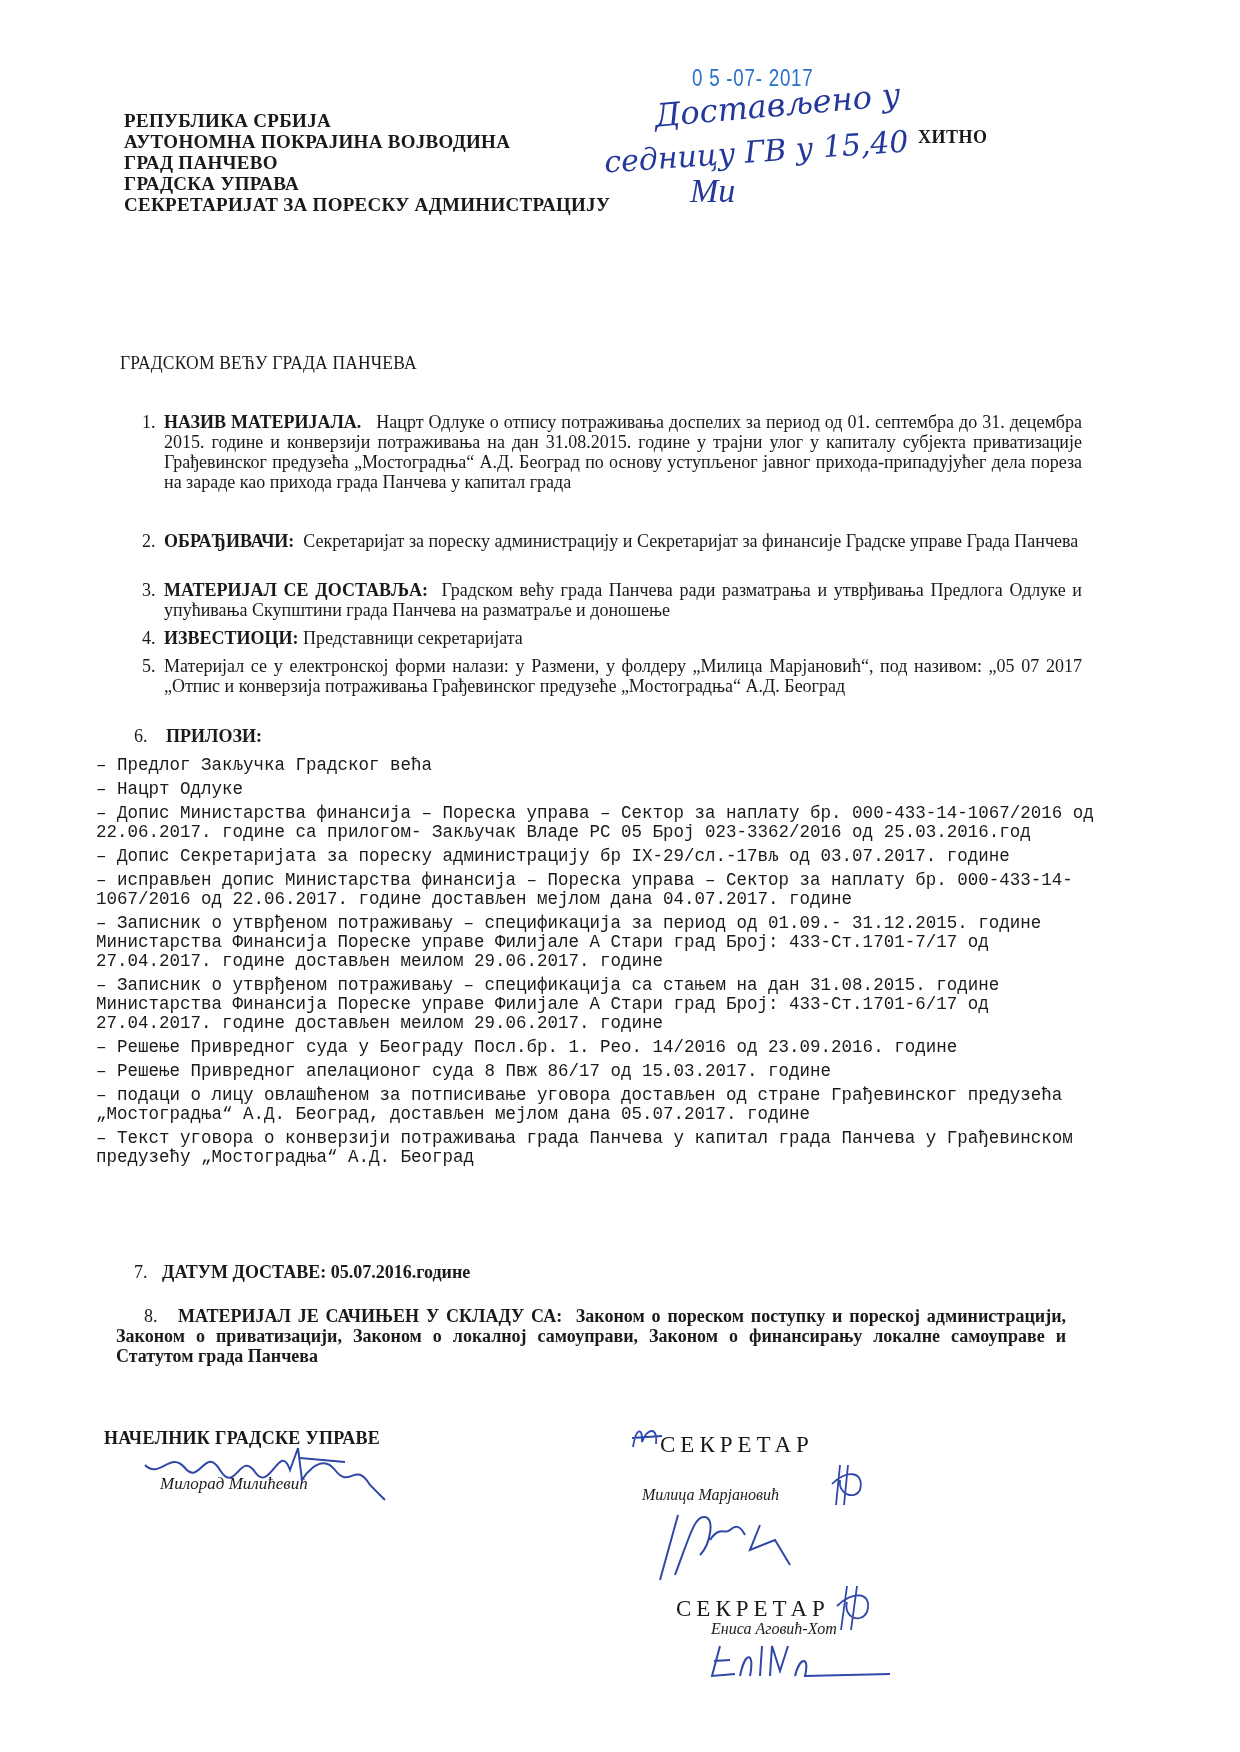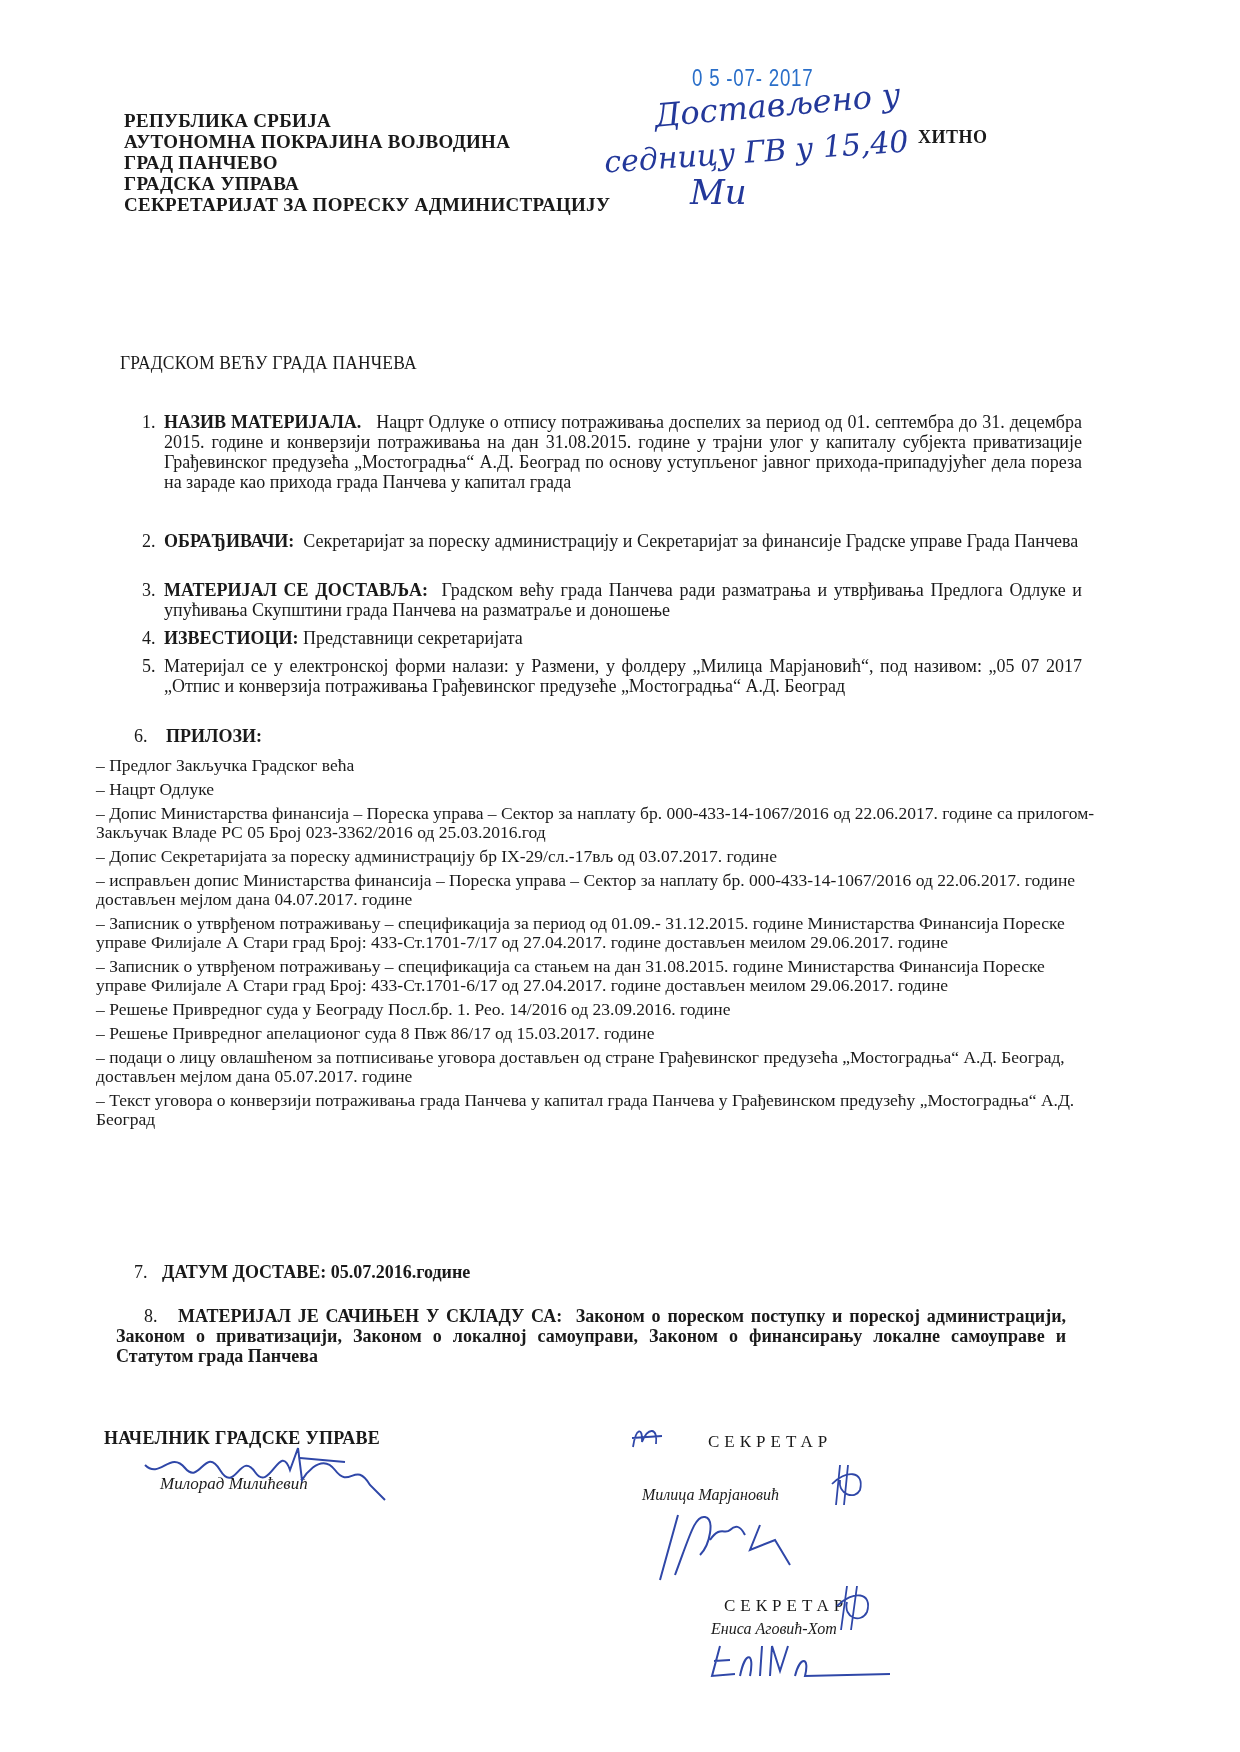--- a/index.html
+++ b/index.html
@@ -8,31 +8,31 @@
   .abs { position: absolute; }
   .hdr { left: 124px; top: 110px; font-size: 19px; line-height: 21px; font-weight: bold; letter-spacing: 0.3px; }
   .hdr div { white-space: nowrap; }
   .hdr .city-date { font-weight: bold; }
   .hitno { left: 918px; top: 127px; font-size: 18px; font-weight: bold; letter-spacing: 0.5px; }
   .stamp { left: 692px; top: 64px; font-family: "Liberation Sans", "DejaVu Sans", sans-serif; color: #2a6fc9;
            font-size: 24px; letter-spacing: 1px; transform: scaleX(0.78); transform-origin: left; }
   .hand { color: #23389a; font-family: "DejaVu Serif", serif; font-style: italic; }
   .hand1 { left: 654px; top: 86px; font-size: 32px; transform: rotate(-5deg); }
   .hand2 { left: 604px; top: 134px; font-size: 30px; transform: rotate(-4deg); }
-  .hand3 { left: 690px; top: 172px; font-size: 34px; }
+  .hand3 { left: 690px; top: 172px; font-size: 34px; font-family: Liberation Serif, serif; }
   .addressee { left: 120px; top: 352px; font-size: 19px; transform: scaleX(0.92); transform-origin: left; letter-spacing: 0.2px; }
   .sec { position: absolute; left: 152px; width: 930px; font-size: 18px; line-height: 20px; text-align: justify; }
   .sec .num { position: absolute; left: -10px; }
   .sec .body { margin-left: 12px; }
   .sec .ttl { font-weight: bold; }
-  .attach { position: absolute; left: 96px; width: 1000px; font-size: 17.5px; line-height: 19px; }
+  .attach { position: absolute; left: 96px; width: 1000px; font-size: 17.5px; line-height: 19px; font-family: Liberation Mono, monospace; }
   .attach .item { margin-bottom: 5px; }
   .sig-left { left: 104px; top: 1428px; font-size: 18px; font-weight: bold; letter-spacing: 0.3px; }
   .sig-left-name { left: 160px; top: 1474px; font-size: 17px; font-style: italic; }
-  .sig-right-title { font-size: 17px; letter-spacing: 5px; margin-left: 48px; }
+  .sig-right-title { font-size: 23px; letter-spacing: 5px; }
   .sig-right-name { font-size: 16px; font-style: italic; text-align: right; }
   svg.sig { position: absolute; }
 </style>
 </head>
 <body>
 
 <div class="abs hdr">
   <div>РЕПУБЛИКА СРБИЈА</div>
   <div>АУТОНОМНА ПОКРАЈИНА ВОЈВОДИНА</div>
   <div>ГРАД ПАНЧЕВО</div>

